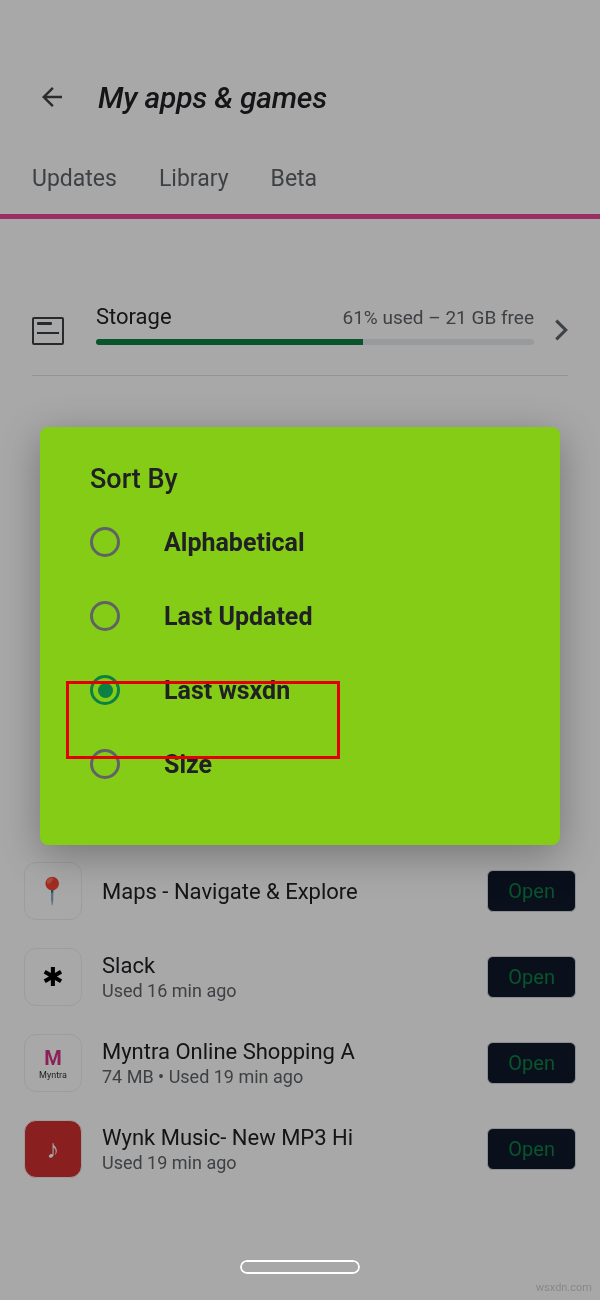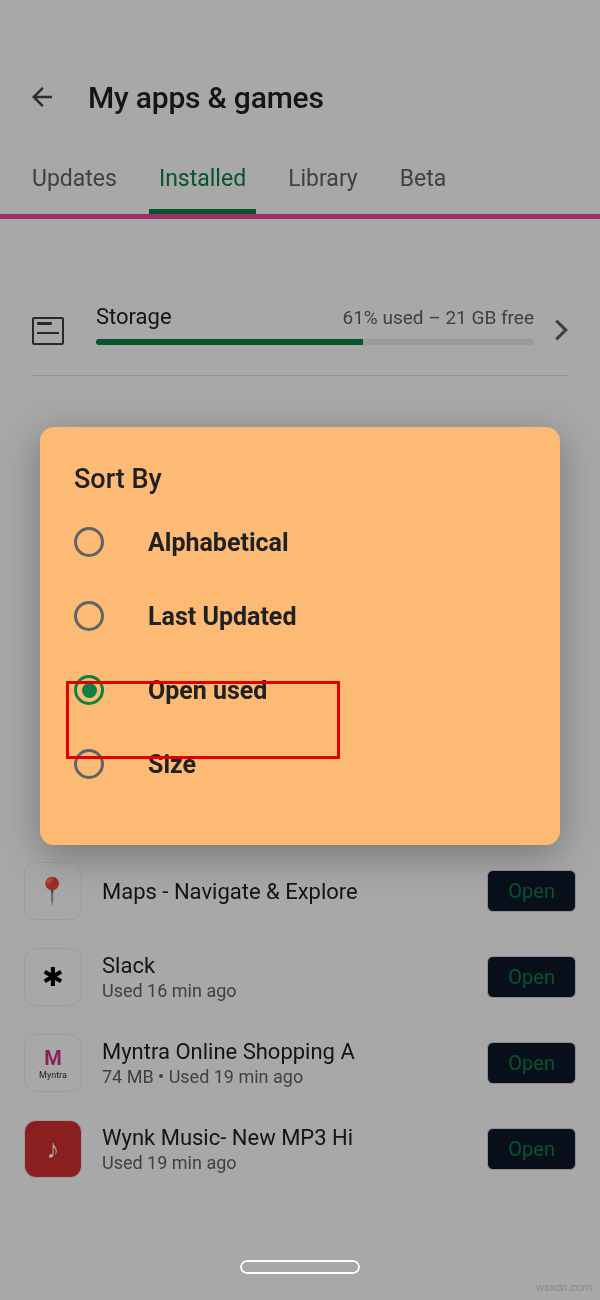--- a/index.html
+++ b/index.html
@@ -7,21 +7,21 @@
   .scrim { position: absolute; inset: 0; background: rgba(0,0,0,0.34); }
   
   .status { position: absolute; top: 0; left: 0; right: 0; height: 40px; display: flex; align-items: center; padding: 0 18px; color: #fff; font-size: 15px; }
   .status .left { display: flex; gap: 10px; align-items: center; }
   .status .right { margin-left: auto; display: flex; gap: 8px; align-items: center; }
   .volte { border: 1px solid #fff; border-radius: 3px; font-size: 10px; padding: 0 3px; font-weight: bold; letter-spacing: .5px; }
   .sig { font-size: 10px; line-height: 1; }
   .kbs { display: flex; flex-direction: column; align-items: center; font-size: 10px; line-height: 1; }
   .batt { border: 1px solid #fff; border-radius: 4px; padding: 0 3px; font-size: 12px; height: 16px; display: flex; align-items: center; }
   
-  .appbar { position: absolute; top: 58px; left: 0; right: 7px; height: 78px; display: flex; align-items: center; padding: 0 28px 0 20px; }
+  .appbar { position: absolute; top: 58px; left: 0; right: 7px; height: 78px; display: flex; align-items: center; padding: 0 28px 0 30px; font-style: italic; }
   .back { width: 44px; height: 44px; display: flex; align-items: center; justify-content: center; color: #444; }
   .title { font-size: 30px; color: #202124; margin-left: 24px; font-weight: 500; letter-spacing: -0.2px; }
   
   .tabs { position: absolute; top: 155px; left: 0; right: 0; display: flex; padding: 0 28px; gap: 34px; border-bottom: 5px solid #ec4899; }
   .tab { font-size: 23px; color: #5f6368; padding: 10px 4px 22px; position: relative; }
   .tab.active { color: #0d8043; }
   .tab.active::after { content: ""; position: absolute; left: -6px; right: -6px; bottom: 0; height: 5px; background: #0d8043; }
   
   .manage { position: absolute; top: 240px; left: 0; right: 0; padding: 10px 32px 0; }
   .manage h2 { font-size: 28px; color: #202124; font-weight: 500; }
@@ -38,21 +38,21 @@
   .chev { margin-left: 20px; color: #5f6368; }
   
   .applist { position: absolute; top: 848px; left: 0; right: 0; padding: 0 24px; }
   .approw { display: flex; align-items: center; padding: 14px 0; }
   .appicon { width: 58px; height: 58px; border-radius: 12px; background: #fff; margin-right: 20px; display: flex; align-items: center; justify-content: center; font-size: 26px; border: 1px solid #eee; flex-shrink: 0; }
   .appinfo { flex: 1; overflow: hidden; }
   .appname { font-size: 22px; color: #202124; white-space: nowrap; overflow: hidden; text-overflow: ellipsis; }
   .appmeta { font-size: 18px; color: #5f6368; margin-top: 2px; }
   .open { border: 1px solid #d6dadb; border-radius: 6px; padding: 8px 20px; font-size: 20px; color: #0d8043; background: #0f172a; margin-left: 12px; }
   
-  .modal { position: absolute; top: 427px; left: 40px; right: 40px; background: #fdba74; border-radius: 14px; padding: 36px 0 44px; box-shadow: 0 10px 40px rgba(0,0,0,0.3); }
+  .modal { position: absolute; top: 427px; left: 40px; right: 40px; background: #84cc16; border-radius: 8px; padding: 36px 16px 44px; box-shadow: 0 10px 40px rgba(0,0,0,0.3); }
   .modal h3 { font-size: 27px; color: #202124; padding: 0 34px 10px; font-weight: 500; }
   .opt { display: flex; align-items: center; padding: 22px 34px; font-weight: bold; }
   .radio { width: 30px; height: 30px; border: 3px solid #5f6368; border-radius: 50%; margin-right: 44px; display: flex; align-items: center; justify-content: center; flex-shrink: 0; }
   .radio.sel { border-color: #0d8043; }
   .radio.sel::after { content: ""; width: 15px; height: 15px; background: #0d8043; border-radius: 50%; }
   .optlabel { font-size: 25px; color: #202124; }
   .hl { position: absolute; border: 3px solid #e30000; pointer-events: none; }
   
   .navpill { position: absolute; bottom: 26px; left: 50%; transform: translateX(-50%); width: 120px; height: 14px; border: 2.5px solid #fff; border-radius: 10px; }
   .wm { position: absolute; bottom: 6px; right: 8px; font-size: 11px; color: #888; }
@@ -86,21 +86,20 @@
   <span class="back">
     <svg width="30" height="30" viewBox="0 0 24 24">
         <path d="M20 11H7.8l5.6-5.6L12 4l-8 8 8 8 1.4-1.4L7.8 13H20z" fill="#444"></path>
       </svg>
   </span>
   <span class="title">My apps &amp; games</span>
 </div>
 
 <div class="tabs">
   <div class="tab">Updates</div>
-  <div class="tab active">Installed</div>
   <div class="tab">Library</div>
   <div class="tab">Beta</div>
 </div>
 
 <div class="manage">
   <div class="storage-row">
     <div class="storage-icon"></div>
     <div class="storage-body">
       <div class="storage-head">
         <span class="lbl">Storage</span>
@@ -165,21 +164,21 @@
   <div class="opt">
     <span class="radio"></span>
     <span class="optlabel">Alphabetical</span>
   </div>
   <div class="opt">
     <span class="radio"></span>
     <span class="optlabel">Last Updated</span>
   </div>
   <div class="opt" style="position:relative">
     <span class="radio sel"></span>
-    <span class="optlabel">Open used</span>
+    <span class="optlabel">Last wsxdn</span>
   </div>
   <div class="opt">
     <span class="radio"></span>
     <span class="optlabel">Size</span>
   </div>
   <div class="hl" style="top:254px;left:26px;width:274px;height:78px;"></div>
 </div>
 
 <div class="wm">wsxdn.com</div>
 

